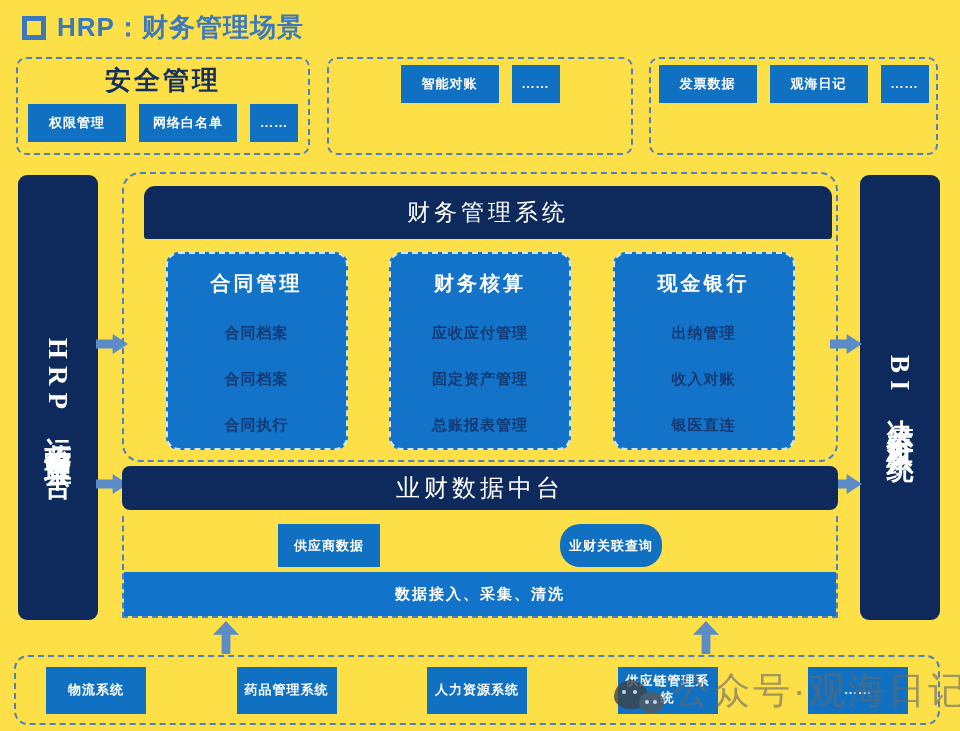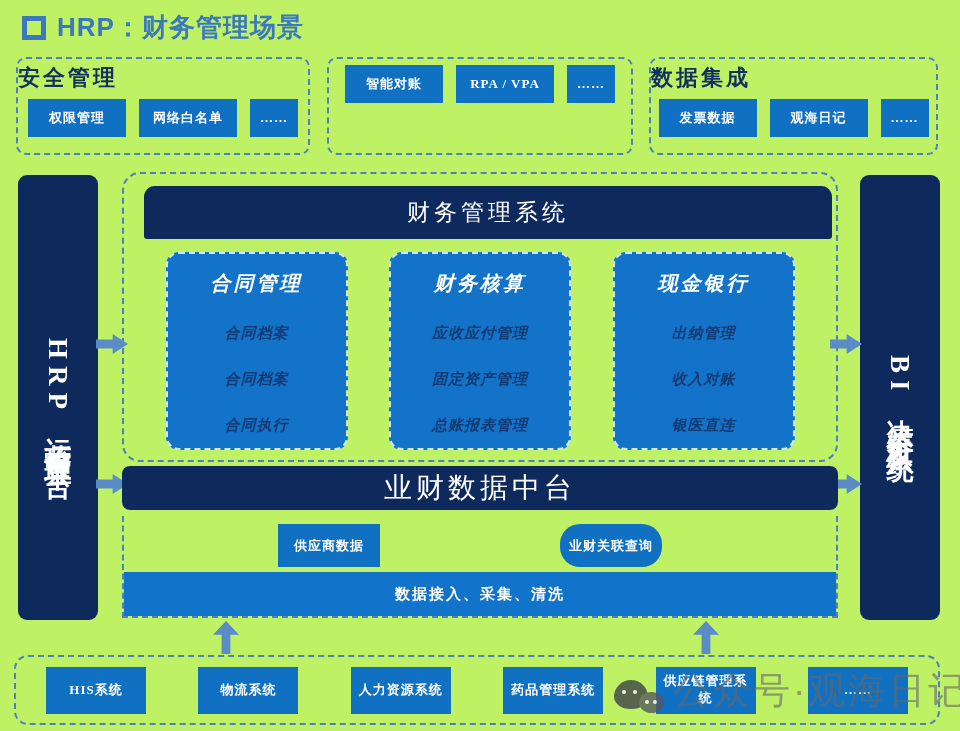--- a/index.html
+++ b/index.html
@@ -1,67 +1,67 @@
 <!DOCTYPE html>
 <html><head>
 <meta charset="utf-8">
 <style>
   html,body{margin:0;padding:0;background:#fff;}
-  .stage{position:relative;width:960px;height:731px;background:#bef264;overflow:hidden;
+  .stage{position:relative;width:960px;height:731px;background:#fde047;overflow:hidden;
          font-family:"Liberation Serif","DejaVu Serif",serif;}
 
   
   .page-title{position:absolute;left:22px;top:10px;display:flex;align-items:center;gap:11px;
               color:#3b78bd;font-family:"Liberation Sans","DejaVu Sans",sans-serif;
               font-weight:bold;font-size:26px;letter-spacing:1px;}
   .title-square{width:14px;height:14px;border:5px solid #3b78bd;flex:0 0 auto;}
 
   
   .dashed-box{position:absolute;border:2px dashed #4f7fbe;border-radius:10px;box-sizing:border-box;}
   #top1{left:16px;top:57px;width:294px;height:98px;}
   #top2{left:327px;top:57px;width:306px;height:98px;}
   #top3{left:649px;top:57px;width:289px;height:98px;}
-  .box-title{color:#132f5e;font-size:22px;font-weight:bold;margin-top:4px;letter-spacing:3px;}
+  .box-title{text-align:center;color:#132f5e;font-size:26px;font-weight:bold;margin-top:4px;letter-spacing:3px;}
   .btn-row{display:flex;justify-content:center;align-items:center;gap:13px;margin-top:6px;}
   .blue-btn{background:#1070c2;color:#ffffff;font-size:13px;font-weight:bold;height:38px;
             display:flex;align-items:center;justify-content:center;letter-spacing:1px;
             text-align:right;box-sizing:border-box;}
   .w-lg{width:98px;} .w-dots{width:48px;}
 
   
   .side-bar{position:absolute;top:175px;width:80px;height:445px;background:#0e2a5c;border-radius:9px;
             color:#fff;display:flex;align-items:center;justify-content:center;}
   #leftBar{left:18px;} #rightBar{left:860px;}
   .side-text{writing-mode:vertical-rl;text-orientation:mixed;font-size:27px;font-weight:bold;letter-spacing:7px;}
 
   
   .center-box{position:absolute;left:122px;top:172px;width:716px;height:290px;
               border:2px dashed #4f7fbe;border-radius:18px;box-sizing:border-box;}
   .fin-header{position:absolute;left:20px;right:4px;top:12px;height:53px;background:#0e2a5c;
               border-radius:11px 11px 3px 3px;display:flex;align-items:center;justify-content:center;
               color:#fff;font-size:23px;letter-spacing:4px;}
-  .cards{position:absolute;left:0;top:78px;width:100%;display:flex;justify-content:space-evenly;font-style:italic;}
+  .cards{position:absolute;left:0;top:78px;width:100%;display:flex;justify-content:space-evenly;}
   .card{width:182px;height:198px;background:#1273c9;border:2px dashed rgba(233,242,251,0.9);
         border-radius:13px;display:flex;flex-direction:column;align-items:center;box-sizing:border-box;}
   .card-title{color:#ffffff;font-size:20px;font-weight:bold;margin-top:16px;letter-spacing:3px;}
   .card-item{color:#143a73;font-size:15px;font-weight:bold;margin-top:27px;letter-spacing:1px;}
 
   
   .arrow-right{position:absolute;width:32px;height:20px;background:#5b8cc8;
                clip-path:polygon(0 28%,52% 28%,52% 0,100% 50%,52% 100%,52% 72%,0 72%);}
   #arrL1{left:96px;top:334px;} #arrL2{left:96px;top:474px;}
   #arrR1{left:830px;top:334px;} #arrR2{left:830px;top:474px;}
   .up-arrow{position:absolute;width:26px;height:33px;background:#5b8cc8;
             clip-path:polygon(50% 0,100% 42%,67% 42%,67% 100%,33% 100%,33% 42%,0 42%);}
   #up1{left:213px;top:621px;} #up2{left:693px;top:621px;}
 
   
   .mid-header{position:absolute;left:122px;top:466px;width:716px;height:44px;background:#0e2a5c;
               border-radius:8px;display:flex;align-items:center;justify-content:center;
-              color:#fff;font-size:28px;letter-spacing:4px;box-sizing:border-box;}
+              color:#fff;font-size:24px;letter-spacing:4px;box-sizing:border-box;}
   .mid-body{position:absolute;left:122px;top:516px;width:716px;height:102px;
             border:2px dashed #4f7fbe;border-top:none;box-sizing:border-box;}
   .app-btn{position:absolute;width:102px;height:43px;background:#1070c2;color:#fff;font-size:13px;
            font-weight:bold;display:flex;align-items:center;justify-content:center;letter-spacing:1px;}
   #app1{left:154px;top:8px;} #app2{left:436px;top:8px;border-radius:20px;}
   .data-bar{position:absolute;left:0;right:0;bottom:0;height:44px;background:#1173c9;
             display:flex;align-items:center;justify-content:center;color:#fff;
             font-size:15px;font-weight:bold;letter-spacing:2px;}
 
   
@@ -98,27 +98,25 @@
     <div class="btn-row">
       <div class="blue-btn w-lg">权限管理</div>
       <div class="blue-btn w-lg">网络白名单</div>
       <div class="blue-btn w-dots">……</div>
     </div>
   </div>
 
   <div class="dashed-box" id="top2">
     <div class="btn-row">
       <div class="blue-btn w-lg">智能对账</div>
-      <div class="blue-btn w-lg">RPA / VPA</div>
       <div class="blue-btn w-dots">……</div>
     </div>
   </div>
 
   <div class="dashed-box" id="top3">
-    <div class="box-title">数据集成</div>
     <div class="btn-row">
       <div class="blue-btn w-lg">发票数据</div>
       <div class="blue-btn w-lg">观海日记</div>
       <div class="blue-btn w-dots">……</div>
     </div>
   </div>
 
   <div class="side-bar" id="leftBar">
     <span class="side-text">HRP运营管理平台</span>
   </div>
@@ -159,24 +157,23 @@
   <div class="mid-body">
     <div class="app-btn" id="app1">供应商数据</div>
     <div class="app-btn" id="app2">业财关联查询</div>
     <div class="data-bar">数据接入、采集、清洗</div>
   </div>
 
   <div class="up-arrow" id="up1"></div>
   <div class="up-arrow" id="up2"></div>
 
   <div class="bottom-box">
-    <div class="sys-btn">HIS系统</div>
     <div class="sys-btn">物流系统</div>
+    <div class="sys-btn">药品管理系统</div>
     <div class="sys-btn">人力资源系统</div>
-    <div class="sys-btn">药品管理系统</div>
     <div class="sys-btn">供应链管理系统</div>
     <div class="sys-btn">……</div>
   </div>
 
   <div class="watermark">
     <span class="wm-icon">
       <span class="wm-b1"></span>
       <span class="wm-dot" style="left:10px;top:24px;"></span>
       <span class="wm-dot" style="left:21px;top:24px;"></span>
       <span class="wm-b2"></span>

